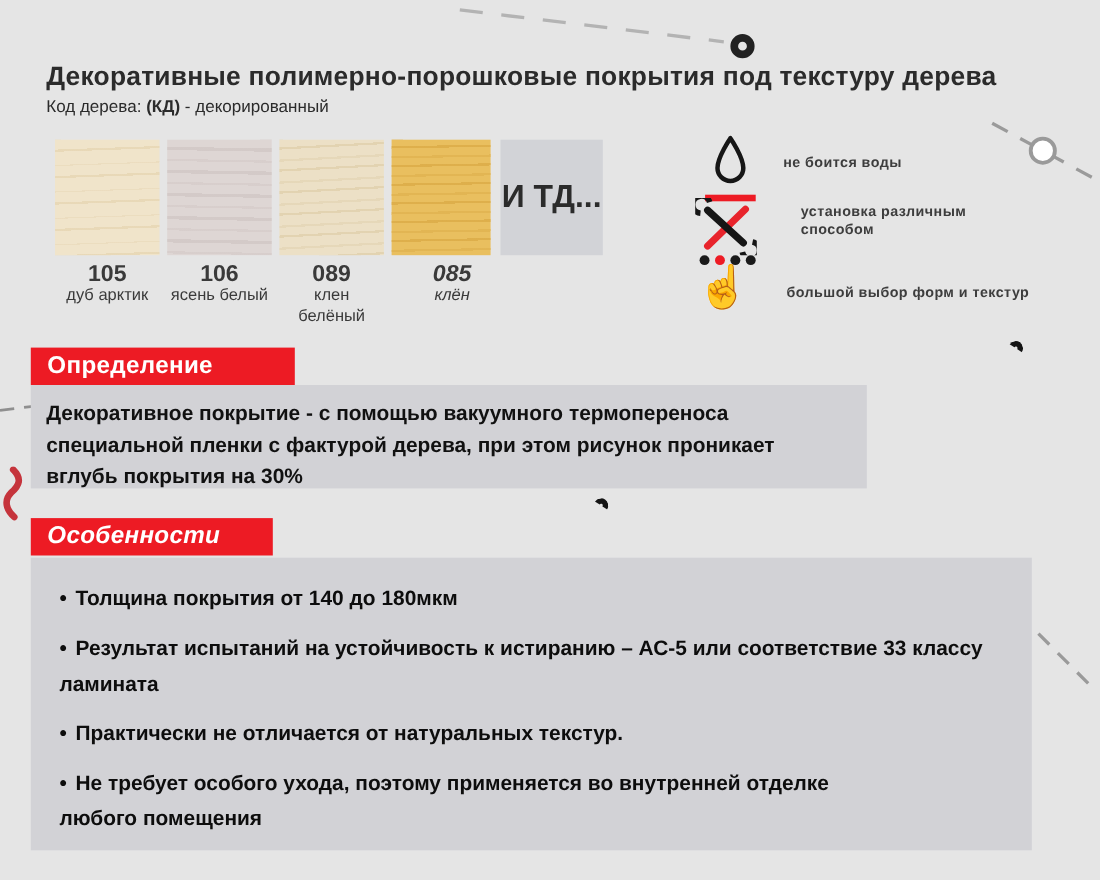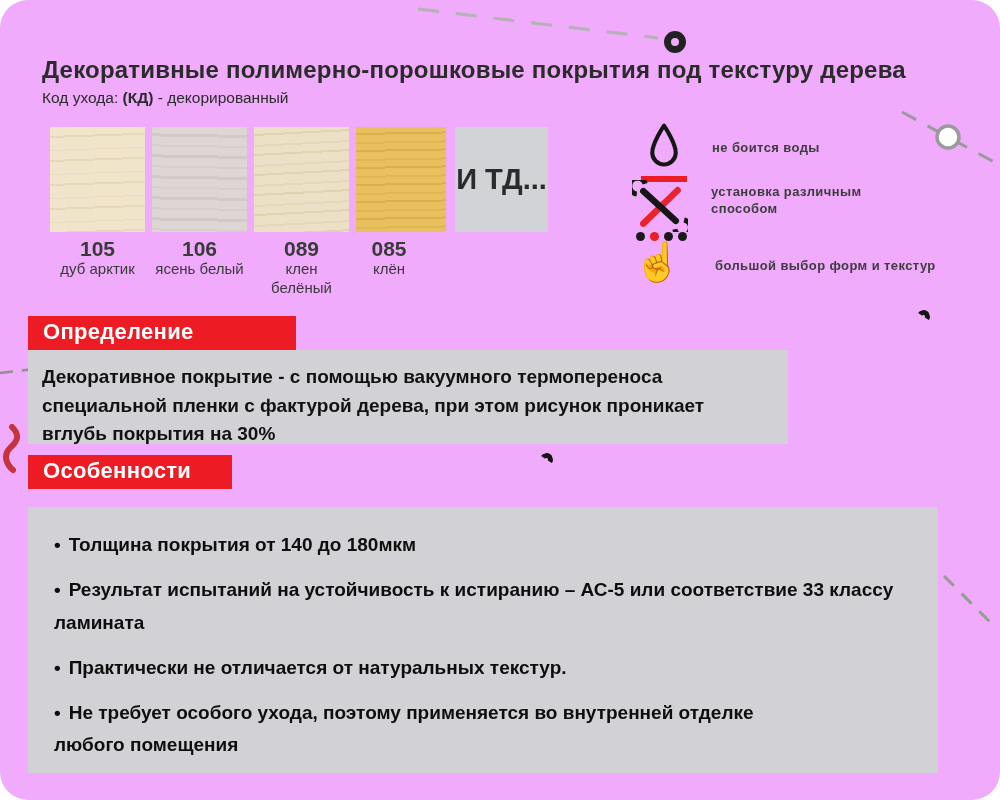--- a/index.html
+++ b/index.html
@@ -1,20 +1,20 @@
 <!DOCTYPE html>
 <html style="--red: #ed1b24;"><head>
 <meta charset="utf-8">
 <style>
   * { margin:0; padding:0; box-sizing:border-box; }
   html,body { background:#ffffff; }
   body { font-family:"Liberation Sans", sans-serif; color:#2b2b2b; }
   #stage {
-    position:relative; width:1000px; height:800px; background:#f0abfc;
-    overflow:hidden; margin:0 auto;border-radius:28px;
+    position:relative; width:1000px; height:800px; background:#e5e5e5;
+    overflow:hidden; margin:0 auto;
   }
   
   .title {
     position:absolute; left:42px; top:56px; font-size:24px; font-weight:800;
     color:#2b2b2b; letter-spacing:.2px; white-space:nowrap;
   }
   .subtitle {
     position:absolute; left:42px; top:89px; font-size:15.5px; color:#2b2b2b;
   }
   .subtitle b { font-weight:800; }
@@ -32,43 +32,43 @@
   .swatch-2::after { background:repeating-linear-gradient(177deg,transparent 0 7px,#ddcca6 7px 9px,transparent 9px 18px,#e2d3b2 18px 20px); opacity:.65; }
   .swatch-3::after { background:repeating-linear-gradient(179deg,transparent 0 6px,#d9a843 6px 8px,transparent 8px 15px,#dfb14e 15px 17px); opacity:.7; }
   .etc-box {
     position:absolute; left:455px; top:127px; width:93px; height:105px;
     background:#d2d3d7; display:flex; align-items:center; justify-content:center;
     font-size:29px; font-weight:700; color:#2b2b2b;
   }
   .swatch-label { position:absolute; top:237px; width:95px; text-align:center; color:#3a3a3a; }
   .swatch-label .code { font-size:21px; font-weight:600; line-height:1.1; }
   .swatch-label .name { font-size:15px; line-height:1.25; }
-  .lbl-0 { left:50px; } .lbl-1 { left:152px; } .lbl-2 { left:254px; } .lbl-3 { left:344px; width:90px; }
+  .lbl-0 { left:50px; } .lbl-1 { left:152px; } .lbl-2 { left:254px; } .lbl-3 { left:366px; width:90px;font-style:italic; }
   
   .feat { position:absolute; display:flex; align-items:flex-start; }
   .feat .txt { font-size:13px; color:#3d3d3d; letter-spacing:.4px; line-height:1.3;font-weight:bold; }
   .feat-water { left:640px; top:122px; }
   .feat-water .txt { margin-left:24px; margin-top:18px; width:200px; }
   .drop-wrap { width:48px; text-align:center; }
   .underline-red { width:46px; height:6px; background:var(--red); margin:3px auto 0; }
   .feat-tools { left:632px; top:180px; }
-  .feat-tools .txt { margin-left:23px; margin-top:4px; width:220px; }
+  .feat-tools .txt { margin-left:40px; margin-top:4px; width:220px; }
   .feat-hand  { left:634px; top:230px; }
   .feat-hand .txt { margin-left:28px; margin-top:28px; width:230px; }
   .dots { display:flex; gap:5px; margin:2px 0 0 2px; }
   .dots i { width:9px; height:9px; border-radius:50%; background:#1a1a1a; display:block; }
   .dots i.red { background:var(--red); }
   .hand-glyph { font-size:38px; line-height:1; color:#1a1a1a; margin-top:2px; }
   
   .banner {
     position:absolute; left:28px; background:var(--red); color:#ffffff;
     font-size:22px; font-weight:800; padding:3px 0 5px 15px; letter-spacing:.3px;
   }
-  .banner-def  { top:316px; width:268px; }
-  .banner-feat { top:455px; width:204px; }
+  .banner-def  { top:316px; width:240px; }
+  .banner-feat { top:471px; width:220px;font-style:italic; }
   .graybox { position:absolute; left:28px; background:#d2d2d6; color:#111111; }
   .box-def { top:350px; width:760px; height:94px; padding:13px 20px 0 14px; }
   .box-def p { font-size:19px; font-weight:600; line-height:1.5; max-width:710px; }
   .box-feat { top:507px; width:910px; height:266px; padding:22px 16px 0 26px; }
   .box-feat ul { list-style:none; }
   .box-feat li {
     font-size:19px; font-weight:700; line-height:1.7; margin-bottom:13px; color:#0d0d0d;
   }
   .box-feat li::before { content:"\2022"; margin-right:8px; }
   .box-feat li.w2 { max-width:905px; }
@@ -105,21 +105,21 @@
 
   <svg class="deco" style="left:1px;top:424px;" width="28" height="50" viewBox="0 0 28 50">
     <path d="M11 3 C 19 11, 17 17, 9 24 C 2 31, 5 40, 12 46" fill="none" stroke="#c5343c" stroke-width="6" stroke-linecap="round"></path>
   </svg>
 
   <svg class="deco" style="left:938px;top:566px;" width="62" height="68" viewBox="0 0 62 68">
     <line x1="6" y1="10" x2="58" y2="62" stroke="#9a9a9a" stroke-width="3" stroke-dasharray="14 11"></line>
   </svg>
 
   <h1 class="title">Декоративные полимерно-порошковые покрытия под текстуру дерева</h1>
-  <p class="subtitle"><span>Код ухода: </span><b>(КД)</b><span> - декорированный</span></p>
+  <p class="subtitle"><span>Код дерева: </span><b>(КД)</b><span> - декорированный</span></p>
 
   <div class="swatch swatch-0" style="background-color: rgb(240, 228, 202);"></div>
   <div class="swatch swatch-1" style="background-color: rgb(222, 214, 212);"></div>
   <div class="swatch swatch-2" style="background-color: rgb(236, 224, 198);"></div>
   <div class="swatch swatch-3" style="background-color: rgb(233, 191, 95);"></div>
   <div class="etc-box">
     <span>И ТД...</span>
   </div>
 
   <div class="swatch-label lbl-0">

